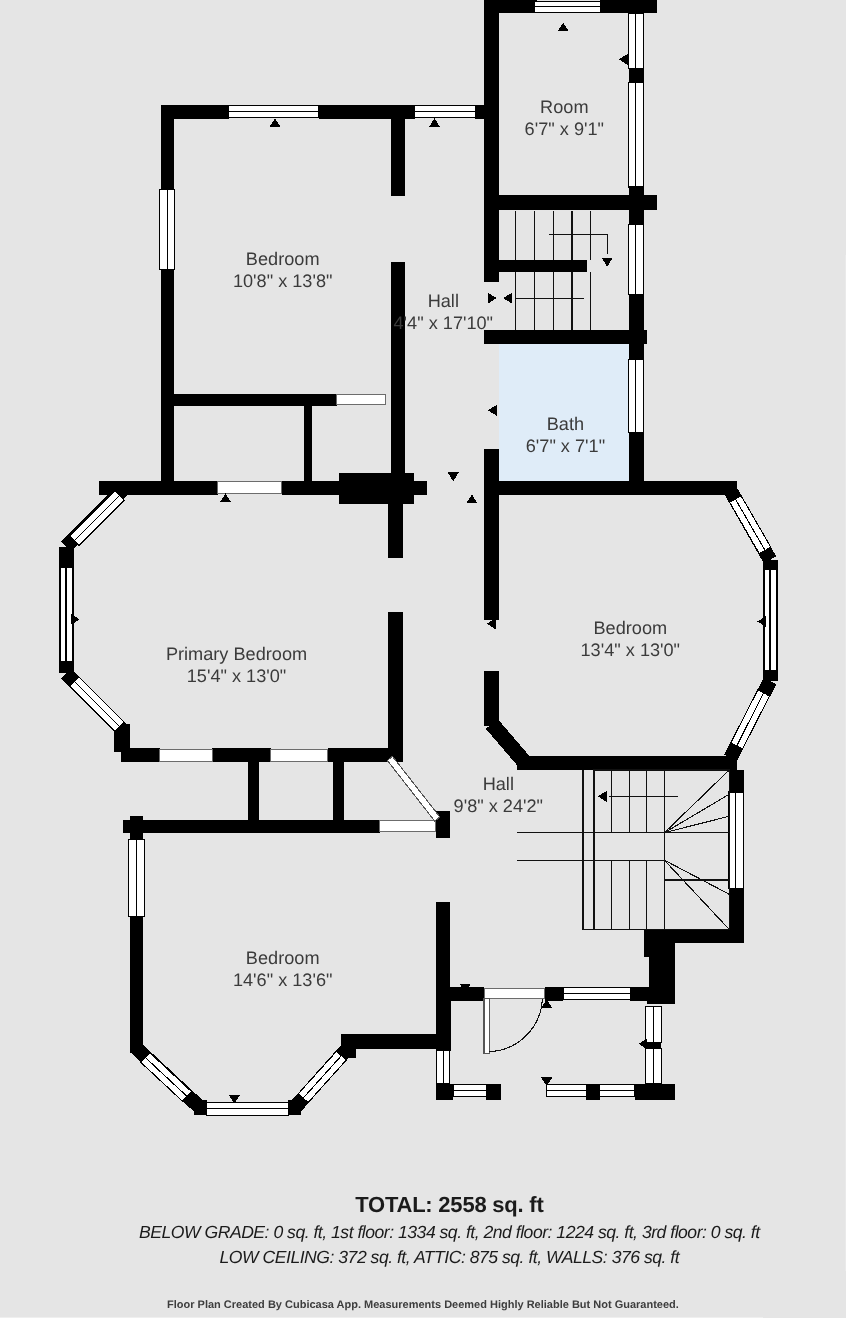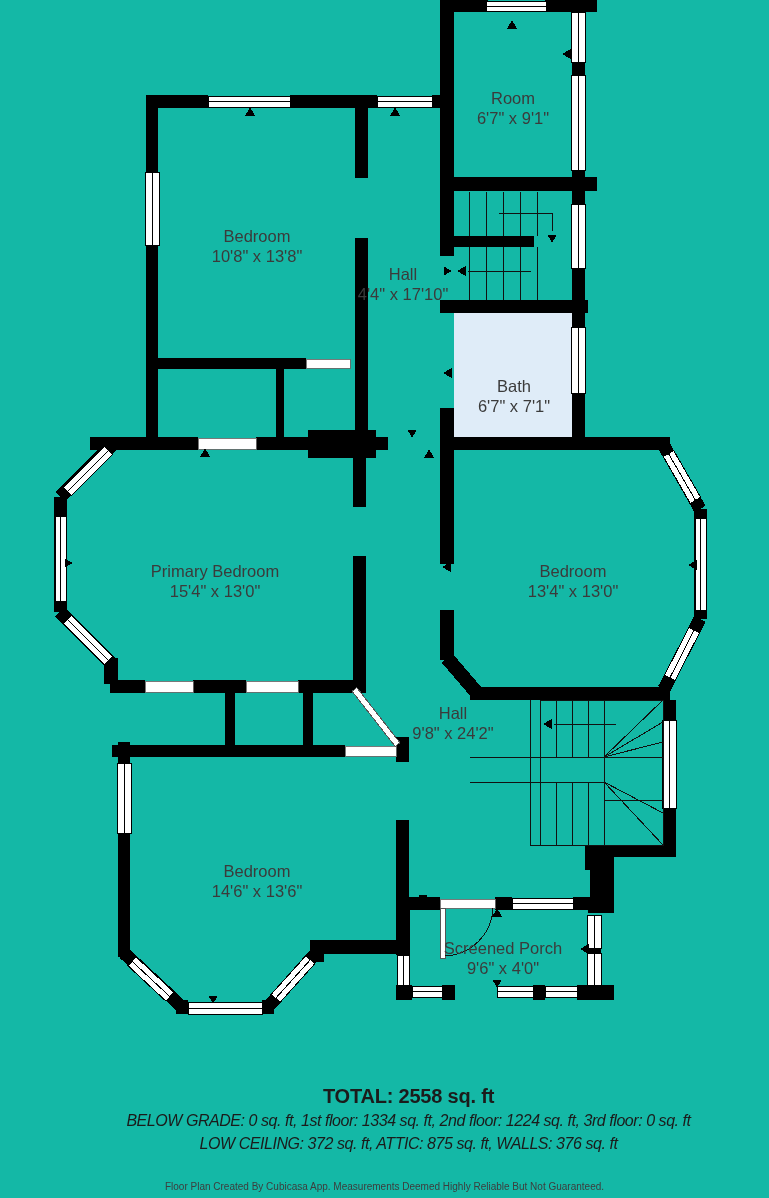--- a/index.html
+++ b/index.html
@@ -1,26 +1,26 @@
 <!DOCTYPE html>
 <html><head>
 <meta charset="utf-8">
 <style>
   html,body{margin:0;padding:0;background:#fff;}
-  #stage{position:relative;width:769px;height:1198px;background:#14b8a6;overflow:hidden;
+  #stage{position:relative;width:769px;height:1198px;background:#e5e5e5;overflow:hidden;
          font-family:"Liberation Sans","DejaVu Sans",sans-serif;}
   #plan-svg{position:absolute;left:0;top:0;}
   .lbl{position:absolute;transform:translateX(-50%);text-align:center;color:#3b3b3b;
        font-size:16.5px;line-height:20px;white-space:nowrap;}
   .lbl .dims{display:block;}
   #summary{position:absolute;left:0;top:1083px;width:769px;text-align:center;color:#1b1b1b;padding-left:24px;}
   #total-line{font-size:20px;font-weight:700;letter-spacing:-0.2px;line-height:26px;}
   .stat-line{font-size:16px;font-weight:400;letter-spacing:-0.45px;line-height:23.4px;white-space:nowrap;font-style:italic;}
   #disclaimer{position:absolute;left:0;top:1181px;width:769px;text-align:center;
-              font-size:10px;color:#3d3d3d;}
+              font-size:10px;color:#3d3d3d;font-weight:bold;}
   svg .w{fill:#000;}
   svg .wp{stroke:#000;fill:none;}
   svg .win{fill:#fff;stroke:#000;stroke-width:1;}
   svg .winline{stroke:#000;stroke-width:1;}
   svg .open{fill:#fff;stroke:#6a6a6a;stroke-width:0.9;}
   svg .thin{stroke:#111;stroke-width:1;fill:none;}
   svg .leaf{fill:#fff;stroke:#555;stroke-width:1;}
   svg .tri{fill:#000;}
 </style>
 </head>
@@ -311,25 +311,24 @@
       <use href="#tri" class="tri" transform="translate(585,949) rotate(-90)"></use>
       <use href="#tri" class="tri" transform="translate(497,983) rotate(180)"></use>
       <use href="#tri" class="tri" transform="translate(213,999) rotate(180)"></use>
     </g>
   </svg>
 
   <div class="lbl" style="left:513px;top:88px"><span>Room</span><span class="dims">6'7" x 9'1"</span></div>
   <div class="lbl" style="left:257px;top:226px"><span>Bedroom</span><span class="dims">10'8" x 13'8"</span></div>
   <div class="lbl" style="left:403px;top:264px"><span>Hall</span><span class="dims">4'4" x 17'10"</span></div>
   <div class="lbl" style="left:514px;top:376px"><span>Bath</span><span class="dims">6'7" x 7'1"</span></div>
-  <div class="lbl" style="left:215px;top:561px"><span>Primary Bedroom</span><span class="dims">15'4" x 13'0"</span></div>
+  <div class="lbl" style="left:215px;top:585px"><span>Primary Bedroom</span><span class="dims">15'4" x 13'0"</span></div>
   <div class="lbl" style="left:573px;top:561px"><span>Bedroom</span><span class="dims">13'4" x 13'0"</span></div>
   <div class="lbl" style="left:453px;top:703px"><span>Hall</span><span class="dims">9'8" x 24'2"</span></div>
   <div class="lbl" style="left:257px;top:861px"><span>Bedroom</span><span class="dims">14'6" x 13'6"</span></div>
-  <div class="lbl" style="left:503px;top:938px"><span>Screened Porch</span><span class="dims">9'6" x 4'0"</span></div>
 
   <div id="summary">
     <div id="total-line">TOTAL: 2558 sq. ft</div>
     <div class="stat-line">BELOW GRADE: 0 sq. ft, 1st floor: 1334 sq. ft, 2nd floor: 1224 sq. ft, 3rd floor: 0 sq. ft</div>
     <div class="stat-line">LOW CEILING: 372 sq. ft, ATTIC: 875 sq. ft, WALLS: 376 sq. ft</div>
   </div>
   <div id="disclaimer">Floor Plan Created By Cubicasa App. Measurements Deemed Highly Reliable But Not Guaranteed.</div>
 
 </div>
 

